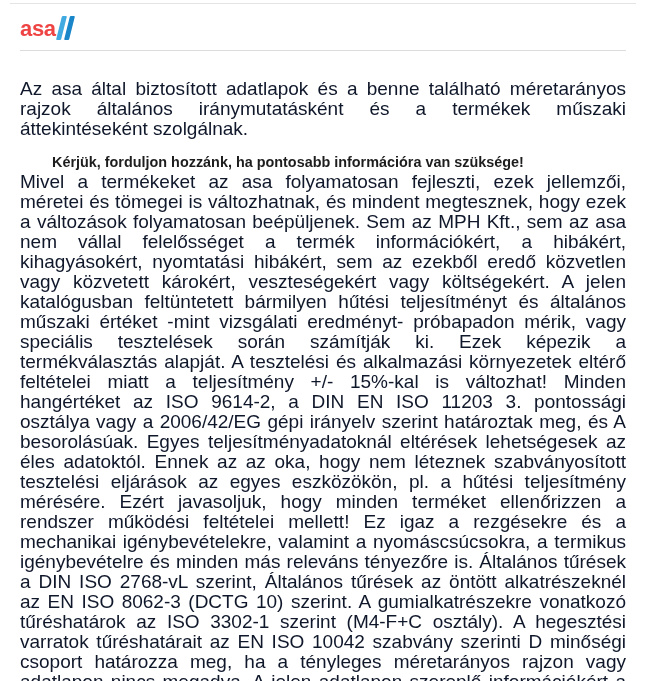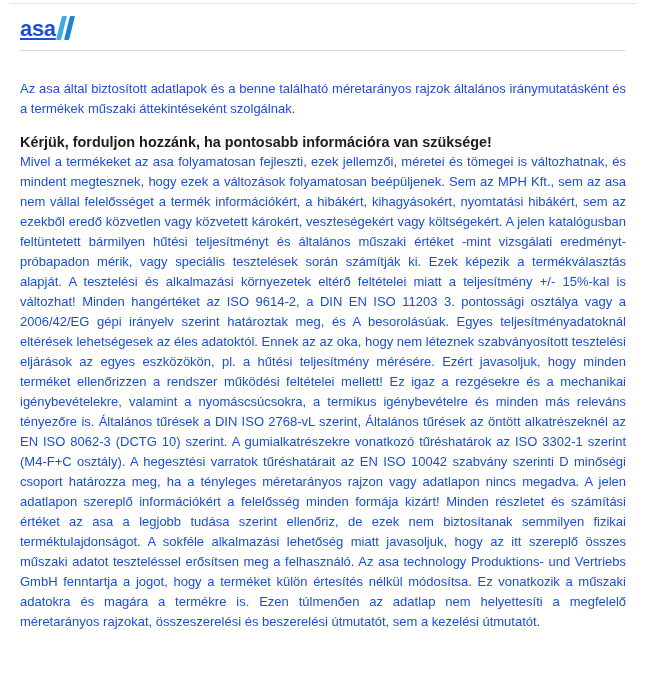--- a/index.html
+++ b/index.html
@@ -32,23 +32,22 @@
     align-items: center;
   }
   .logo {
     display: flex;
     align-items: center;
   }
   .logo-text {
     font-size: 22px;
     font-weight: 700;
     letter-spacing: -0.3px;
-    color: #1d4ed8;
+    color: #ef4444;
     line-height: 1;
-    text-decoration: underline;
   }
   .logo-slashes {
     display: inline-flex;
     margin-left: 3px;
     margin-top: -2px;
     height: 24px;
     align-items: stretch;
   }
   .sl {
     display: inline-block;
@@ -62,34 +61,35 @@
   .header-rule {
     height: 1px;
     background: #dcdcdc;
     margin: 5px 20px 0 20px;
   }
   main {
     padding: 0 20px;
   }
   p {
     margin: 0;
-    font-size: 13px;
+    font-size: 19px;
     line-height: 20px;
-    color: #1d4ed8;
+    color: #0f172a;
   }
   .intro {
     margin-top: 28px;
     text-align: justify;
   }
   .cta {
     margin-top: 13px;
     font-size: 14.4px;
     font-weight: 700;
     color: #1d1d1d;
     text-align: left;
+    margin-left: 32px;
   }
   .disclaimer {
     text-align: justify;
   }
 </style>
 </head>
 <body>
 
 <div class="page">
 

